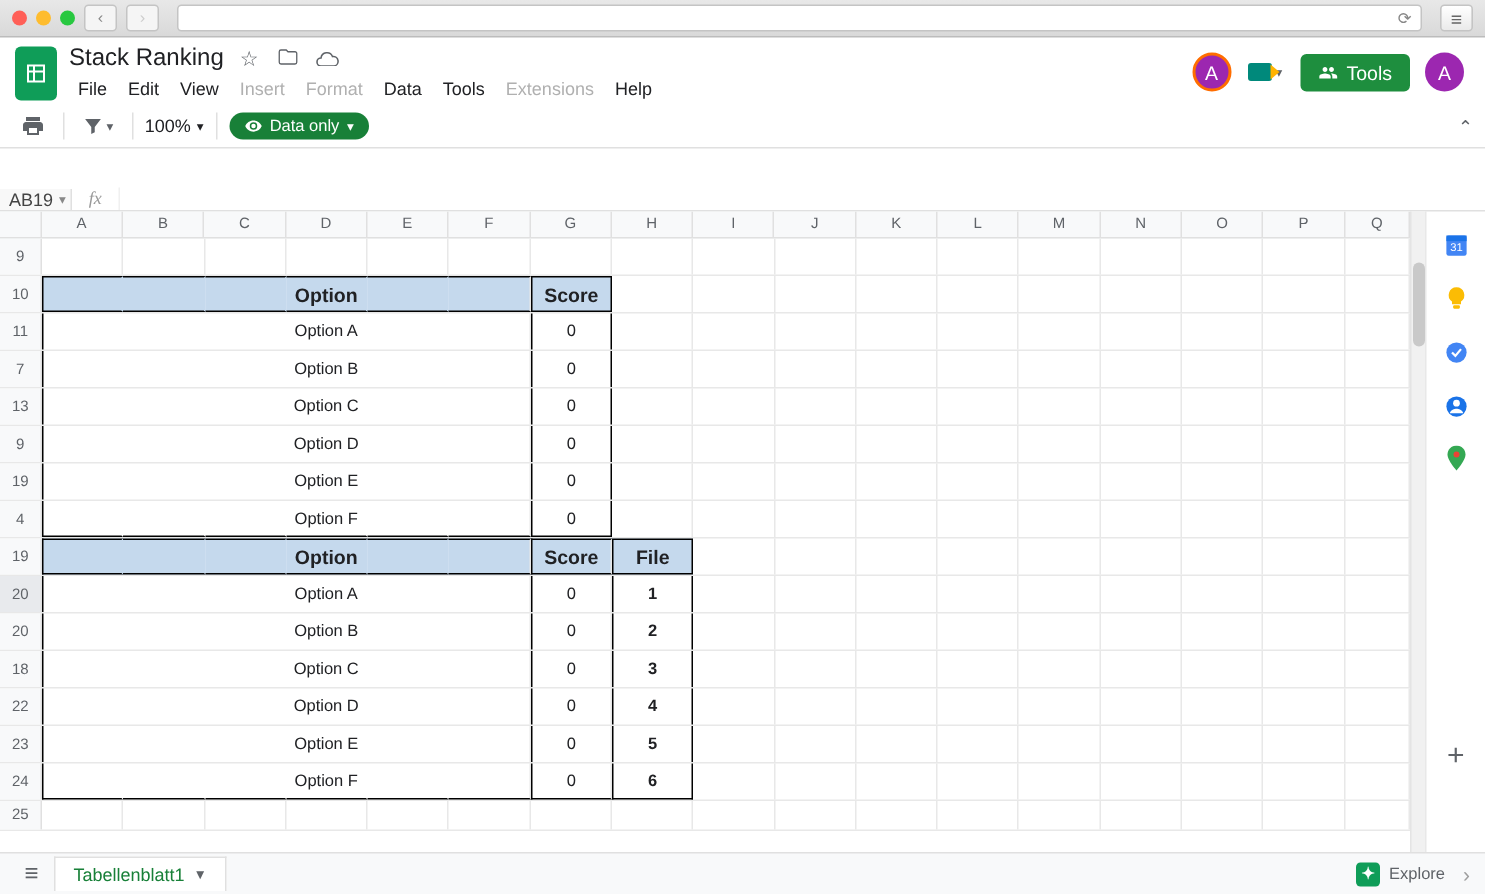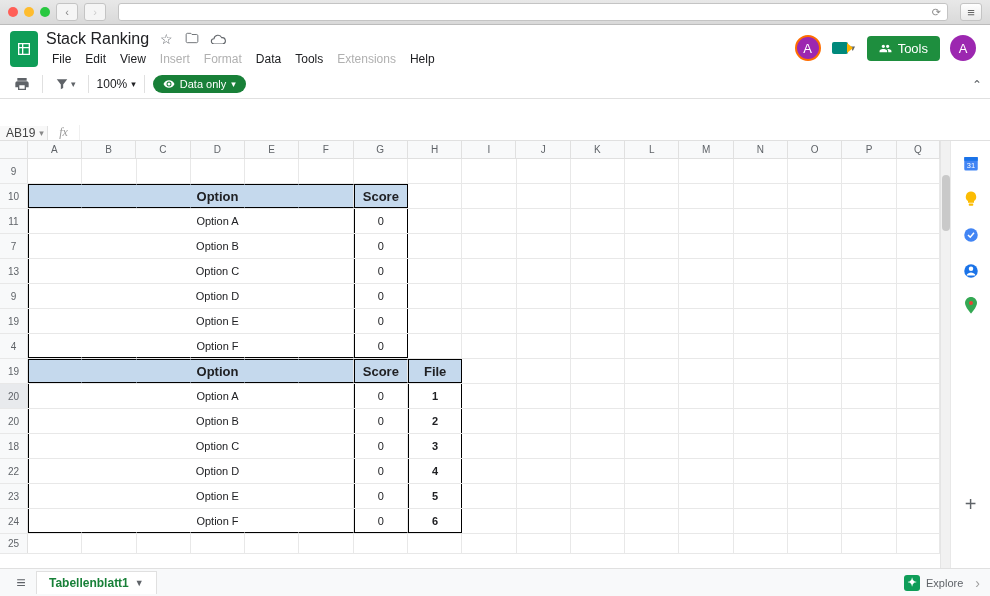--- a/index.html
+++ b/index.html
@@ -79,21 +79,21 @@
   .thick-l { border-left:1.5px solid #000 !important; }
   .thick-r { border-right:1.5px solid #000 !important; }
   .shade { background:#c5d9ed; }
   .hdr-txt { font-weight:700; font-size:13px; justify-content:center; }
   .ctr { justify-content:center; }
   .bold { font-weight:700; }
 
   
   .bottom-bar { position:absolute; bottom:0; left:0; right:0; height:28px; border-top:1px solid #e0e0e0; background:#f8f9fa; display:flex; align-items:center; padding:0 6px; }
   .tab-btn { width:30px; height:24px; display:flex; align-items:center; justify-content:center; color:#5f6368; font-size:16px; }
-  .sheet-tab { background:#fff; border:1px solid #e0e0e0; border-bottom:none; border-radius:0; padding:4px 12px; font-size:12px; color:#188038; font-weight:700; display:flex; align-items:center; gap:6px; margin-top:-1px; }
+  .sheet-tab { background:#fff; border:1px solid #e0e0e0; border-bottom:none; border-radius:0; padding:4px 12px; font-size:12px; color:#188038; font-weight:400; display:flex; align-items:center; gap:6px; margin-top:-1px; }
   .sheet-tab .caret { font-size:9px; color:#5f6368; }
   .explore { margin-left:auto; display:flex; align-items:center; gap:6px; font-size:11px; color:#5f6368; margin-right:4px; }
   .explore-box { width:16px;height:16px;background:#0f9d58;border-radius:3px;display:flex;align-items:center;justify-content:center;color:#fff;font-size:11px;font-weight:700; }
   .bottom-caret { color:#9e9e9e; font-size:14px; margin-left:8px; margin-right:4px; }
 
   .hscroll { height:12px; border-top:1px solid #e8e8e8; background:#f8f8f8; }
 
 </style>
 </head>
 <body>

